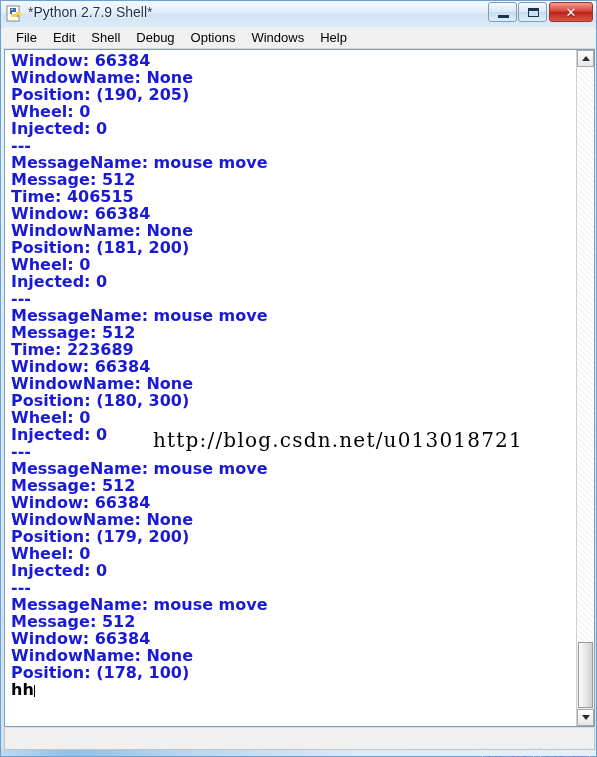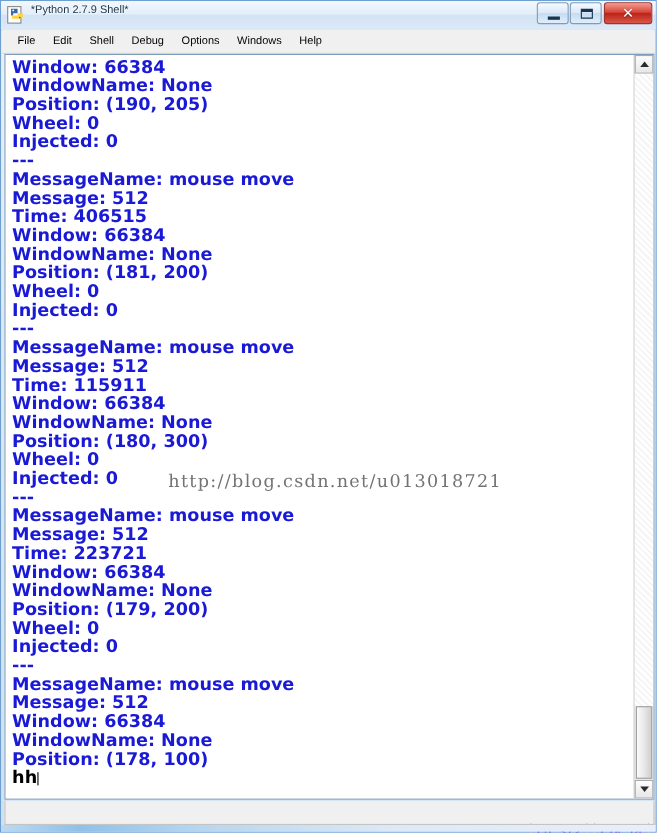--- a/index.html
+++ b/index.html
@@ -35,21 +35,21 @@
     border-bottom: 1px solid #b9d2ea;
   }
   #app-icon {
     position: absolute;
     left: 5px; top: 4px;
     width: 18px; height: 18px;
   }
   #title-text {
     position: absolute;
     left: 27px; top: 3px;
-    font-size: 10px;
+    font-size: 14px;
     color: #16334d;
     white-space: nowrap;
     text-shadow: 0 0 3px #ffffff, 0 0 3px #ffffff;
   }
 
   .winbtn {
     position: absolute;
     top: 1px;
     height: 20px;
     border: 1px solid #7f9db9;
@@ -107,21 +107,21 @@
     width: 593px;
     height: 22px;
     background: #f0f0f0;
     border-bottom: 1px solid #d7d7d7;
     display: flex;
     align-items: center;
     padding-left: 6px;
     box-sizing: border-box;
   }
   .menu-item {
-    font-size: 10px;
+    font-size: 13px;
     color: #000000;
     padding: 2px 8px;
     white-space: nowrap;
     cursor: default;
   }
 
   
   #shell-area {
     position: absolute;
     left: 3px; top: 48px;
@@ -160,23 +160,23 @@
     vertical-align: -2px;
     margin-left: 0px;
   }
 
   
   #watermark {
     position: absolute;
     left: 148px;
     top: 378px;
     font-family: "DejaVu Serif", "Liberation Serif", serif;
-    font-size: 16px;
+    font-size: 20px;
     letter-spacing: 1.2px;
-    color: #737373;
+    color: #000000;
     white-space: nowrap;
     pointer-events: none;
   }
 
   
   #vscroll {
     position: absolute;
     right: 0px; top: 0px;
     width: 18px;
     height: 676px;
@@ -319,30 +319,29 @@
         <div class="line">Message: 512</div>
         <div class="line">Time: 406515</div>
         <div class="line">Window: 66384</div>
         <div class="line">WindowName: None</div>
         <div class="line">Position: (181, 200)</div>
         <div class="line">Wheel: 0</div>
         <div class="line">Injected: 0</div>
         <div class="line sep">---</div>
         <div class="line">MessageName: mouse move</div>
         <div class="line">Message: 512</div>
-        <div class="line">Time: 115911</div>
+        <div class="line">Time: 223689</div>
         <div class="line">Window: 66384</div>
         <div class="line">WindowName: None</div>
         <div class="line">Position: (180, 300)</div>
         <div class="line">Wheel: 0</div>
         <div class="line">Injected: 0</div>
         <div class="line sep">---</div>
         <div class="line">MessageName: mouse move</div>
         <div class="line">Message: 512</div>
-        <div class="line">Time: 223721</div>
         <div class="line">Window: 66384</div>
         <div class="line">WindowName: None</div>
         <div class="line">Position: (179, 200)</div>
         <div class="line">Wheel: 0</div>
         <div class="line">Injected: 0</div>
         <div class="line sep">---</div>
         <div class="line">MessageName: mouse move</div>
         <div class="line">Message: 512</div>
         <div class="line">Window: 66384</div>
         <div class="line">WindowName: None</div>

